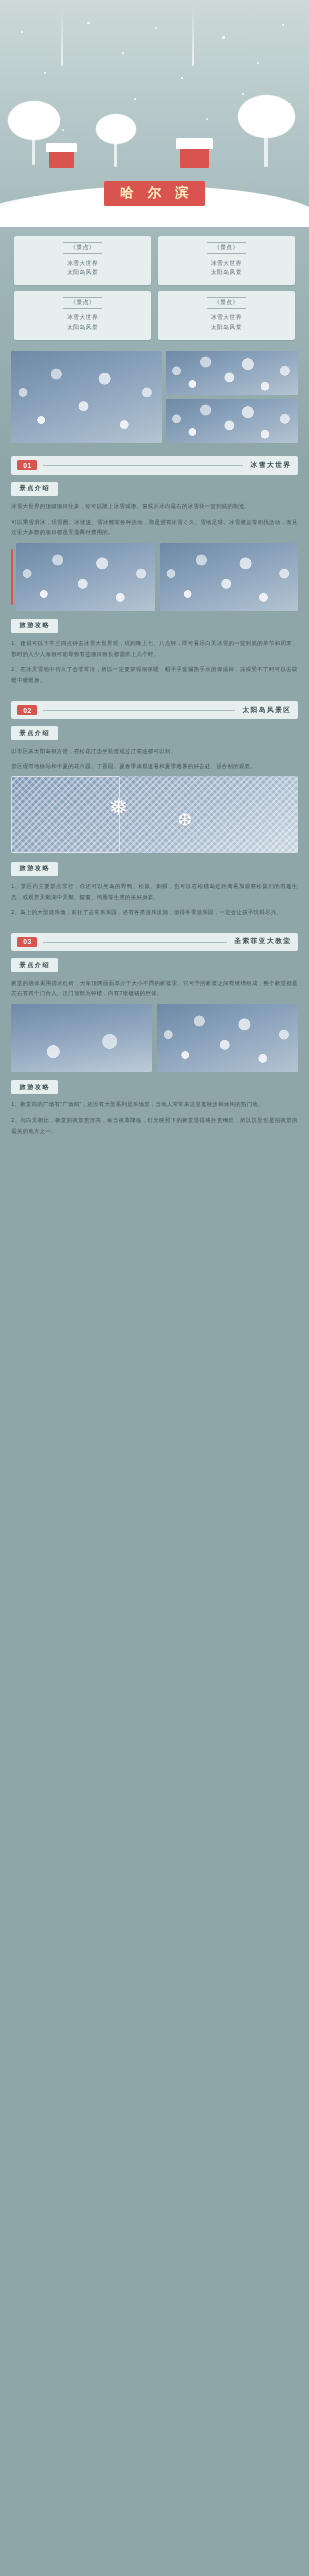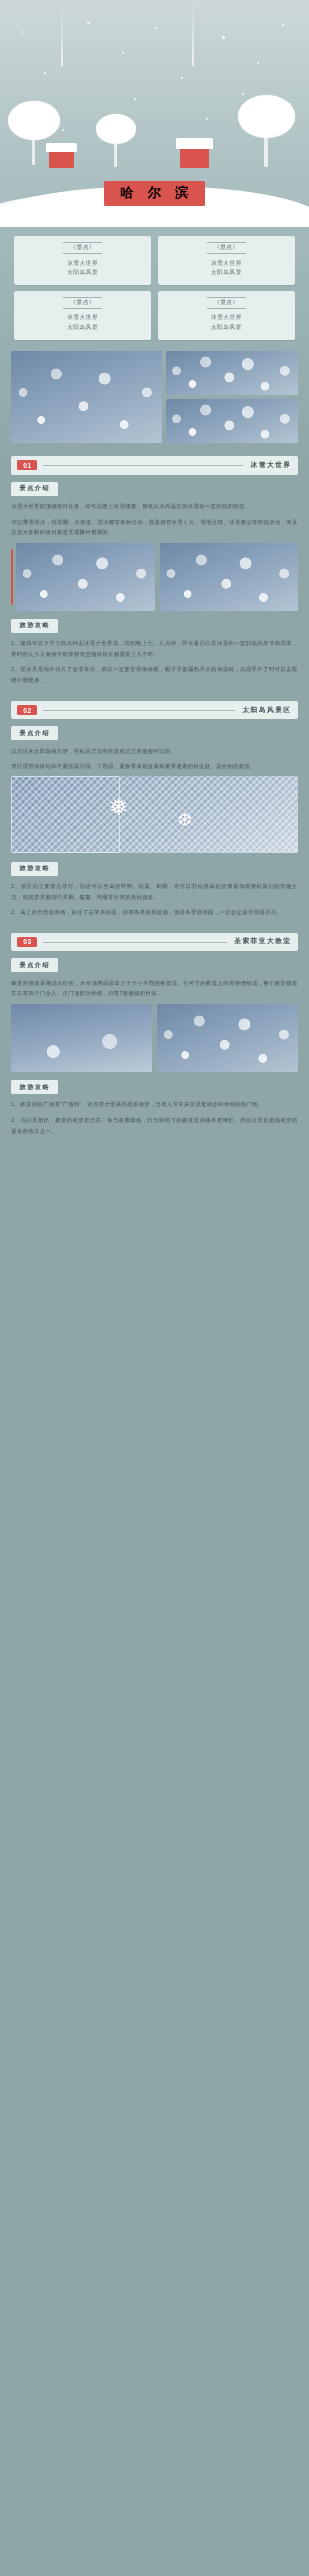--- a/index.html
+++ b/index.html
@@ -77,21 +77,21 @@
   .title-wrap {
     position: absolute;
     left: 0; right: 0;
     bottom: 17.5px;
     text-align: center;
     z-index: 6;
   }
   .title-line {
     display: inline-block;
     background: #d9534f;
-    color: #000000;
+    color: #fef9c3;
     font-size: 13.4px;
     letter-spacing: 5.2px;
     padding: 3.6px 11.3px 3.6px 16.5px;
     border-radius: 1.5px;
     margin-bottom: 3.6px;
     font-weight: bold;
   }
 
   
   .cards {

